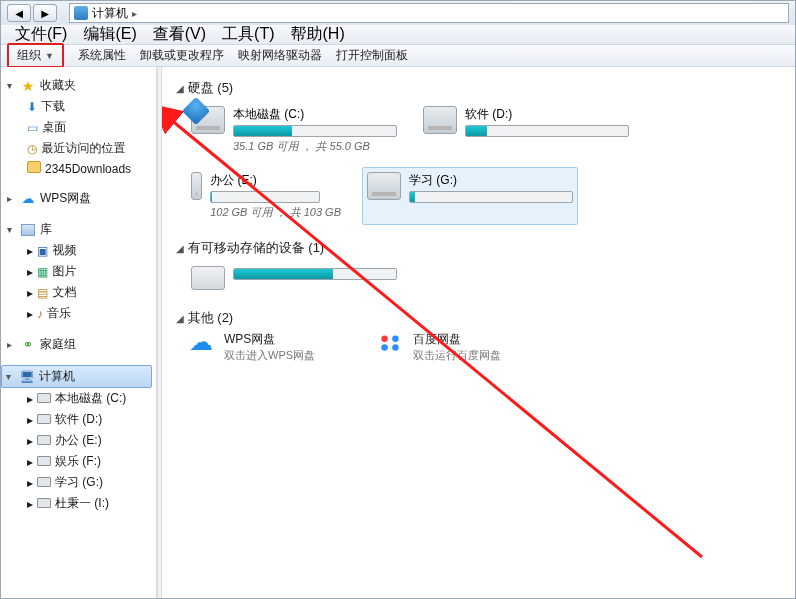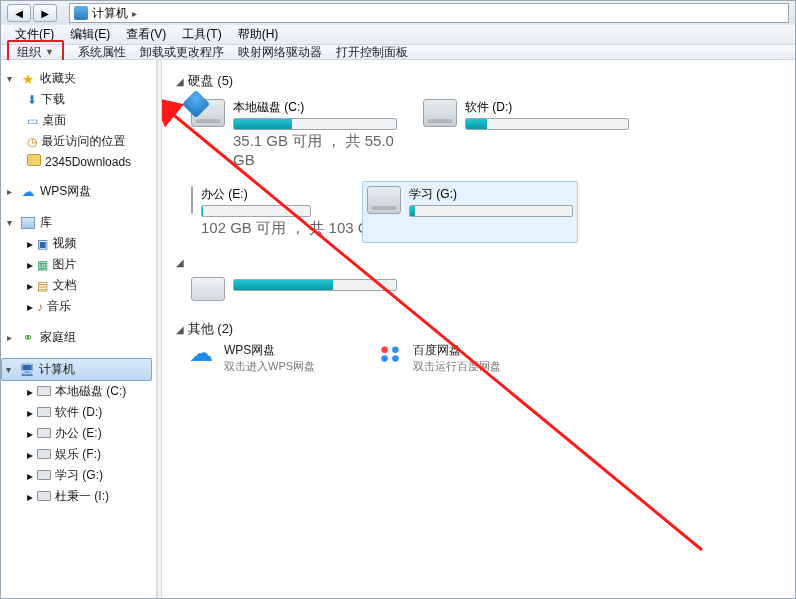--- a/index.html
+++ b/index.html
@@ -5,22 +5,22 @@
   * { box-sizing: border-box; margin: 0; padding: 0; font-family: "Microsoft YaHei", Tahoma, sans-serif; }
   html, body { width: 796px; height: 599px; overflow: hidden; background: #f0f0f0; }
   .window { width: 796px; height: 599px; background: #fff; display: flex; flex-direction: column; border: 1px solid #9aa7b5; }
   .titlebar { height: 24px; background: linear-gradient(#eef2f7,#dee5ef); display: flex; align-items: center; }
   .nav-buttons { display: flex; gap: 2px; padding: 0 6px; }
   .nav-btn { width: 24px; height: 18px; border: 1px solid #9aa7b5; border-radius: 3px; background: linear-gradient(#fdfefe,#dfe6ef); font-size: 10px; display:flex;align-items:center;justify-content:center; }
   .addrbar { flex:1; margin: 2px 6px; height: 20px; border:1px solid #9aa7b5; background:#fff; display:flex; align-items:center; padding:0 4px; gap:4px; font-size:12px; }
   .addr-icon { width:14px; height:14px; background: linear-gradient(#5fb0e8,#2d7bc0); border-radius:2px; }
   .addr-chev { color:#555; font-size:10px; }
   .menubar { height:20px; display:flex; align-items:center; gap:0; padding:0 6px; background:linear-gradient(#f6f8fb,#e7ecf3); border-bottom:1px solid #cfd7e2; }
-  .menuitem { font-size:12px; color:#000; padding:0 8px; cursor:default; }
-  .toolbar { height:15px; background:linear-gradient(#fafcfe,#e8edf4); border-bottom:1px solid #cfd7e2; display:flex; align-items:center; padding:0 6px; gap:14px; font-size:12px; }
+  .menuitem { font-size:16px; color:#000; padding:0 8px; cursor:default; }
+  .toolbar { height:22px; background:linear-gradient(#fafcfe,#e8edf4); border-bottom:1px solid #cfd7e2; display:flex; align-items:center; padding:0 6px; gap:14px; font-size:12px; }
   .org-btn { border:2px solid #e02020; padding:2px 8px; display:flex; align-items:center; gap:4px; font-size:12px; color:#1a1a1a; border-radius:2px; }
   .tool-link { color:#1a1a1a; }
   .body { flex:1; display:flex; position:relative; }
   .sidebar { width:156px; border-right:1px solid #d9dde3; background:#fff; overflow:hidden; }
   .tree { padding:8px 4px; font-size:12px; color:#1a1a1a; }
   .tree-group { margin-bottom:10px; }
   .tree-head { display:flex; align-items:center; gap:4px; padding:2px 2px; }
   .tree-head .twisty { width:9px; display:inline-block; color:#555; font-size:10px; }
   .tree-head .ico { width:16px; height:16px; display:inline-flex; align-items:center; justify-content:center; }
   .tree-child { display:flex; align-items:center; gap:4px; padding:2px 2px 2px 22px; }
@@ -37,21 +37,21 @@
   .sec-head .tw { font-size:10px; color:#555; }
   .drives { display:flex; flex-wrap:wrap; gap:8px 16px; padding-left:10px; }
   .drive { width:216px; display:flex; gap:8px; align-items:flex-start; padding:4px; border:1px solid transparent; border-radius:2px; }
   .drive.selected { background:#e6f2fb; border:1px solid #a7cdef; }
   .drive .dicon { width:34px; height:28px; background:linear-gradient(#e7ecef,#c7cfd5); border:1px solid #9ba3aa; border-radius:3px; position:relative; }
   .drive .dicon::after { content:""; position:absolute; left:4px; right:4px; bottom:3px; height:4px; background:#b6b6b6; border-radius:1px; }
   .drive .dicon.primary::before { content:""; position:absolute; left:-6px; top:-6px; width:20px; height:20px; background:radial-gradient(circle at 30% 30%, #55b1f2, #1c6fb8); border-radius:3px; transform:rotate(45deg); }
   .drive-info { flex:1; font-size:12px; }
   .drive-bar { width:164px; height:12px; border:1px solid #9aa5ae; background:#f0f2f4; border-radius:2px; margin:2px 0; overflow:hidden; }
   .drive-bar .fill { height:100%; background:linear-gradient(#1ec8d6,#0d98a4); }
-  .drive-sub { color:#666; font-size:15px; }
+  .drive-sub { color:#666; font-size:11px;font-style:italic; }
   .removable .ricon { width:34px; height:24px; background:linear-gradient(#f0f2f4,#d5dadd); border:1px solid #9aa5ae; border-radius:3px; }
   .others { display:flex; gap:60px; padding-left:10px; }
   .other-item { display:flex; gap:8px; align-items:flex-start; }
   .cloud-ico { width:30px; height:22px; display:flex; align-items:center; justify-content:center; }
   .cloud-ico.wps { color:#1e8df0; font-size:24px; }
   .cloud-ico.baidu svg { width:26px; height:26px; }
   .other-text .t1 { font-size:12px; color:#1a1a1a; }
   .other-text .t2 { font-size:11px; color:#777; }
   .divider-col { width:5px; background:#f0f2f4; border-left:1px solid #d9dde3; border-right:1px solid #d9dde3; }
   .arrow-svg { position:absolute; left:0; top:0; width:100%; height:100%; pointer-events:none; }
@@ -264,20 +264,21 @@
                 </div>
             </div>
           </div>
 
         </div>
       </div>
 
       <div class="section">
         <div class="sec-head">
             <span class="tw">◢</span>
+            <span>有可移动存储的设备 (1)</span>
           </div>
         <div class="drives">
           <div class="drive removable">
             <div class="ricon"></div>
             <div class="drive-info">
               <div class="drive-bar">
                   <div class="fill" style="width:61%"></div>
                 </div>
             </div>
           </div>

